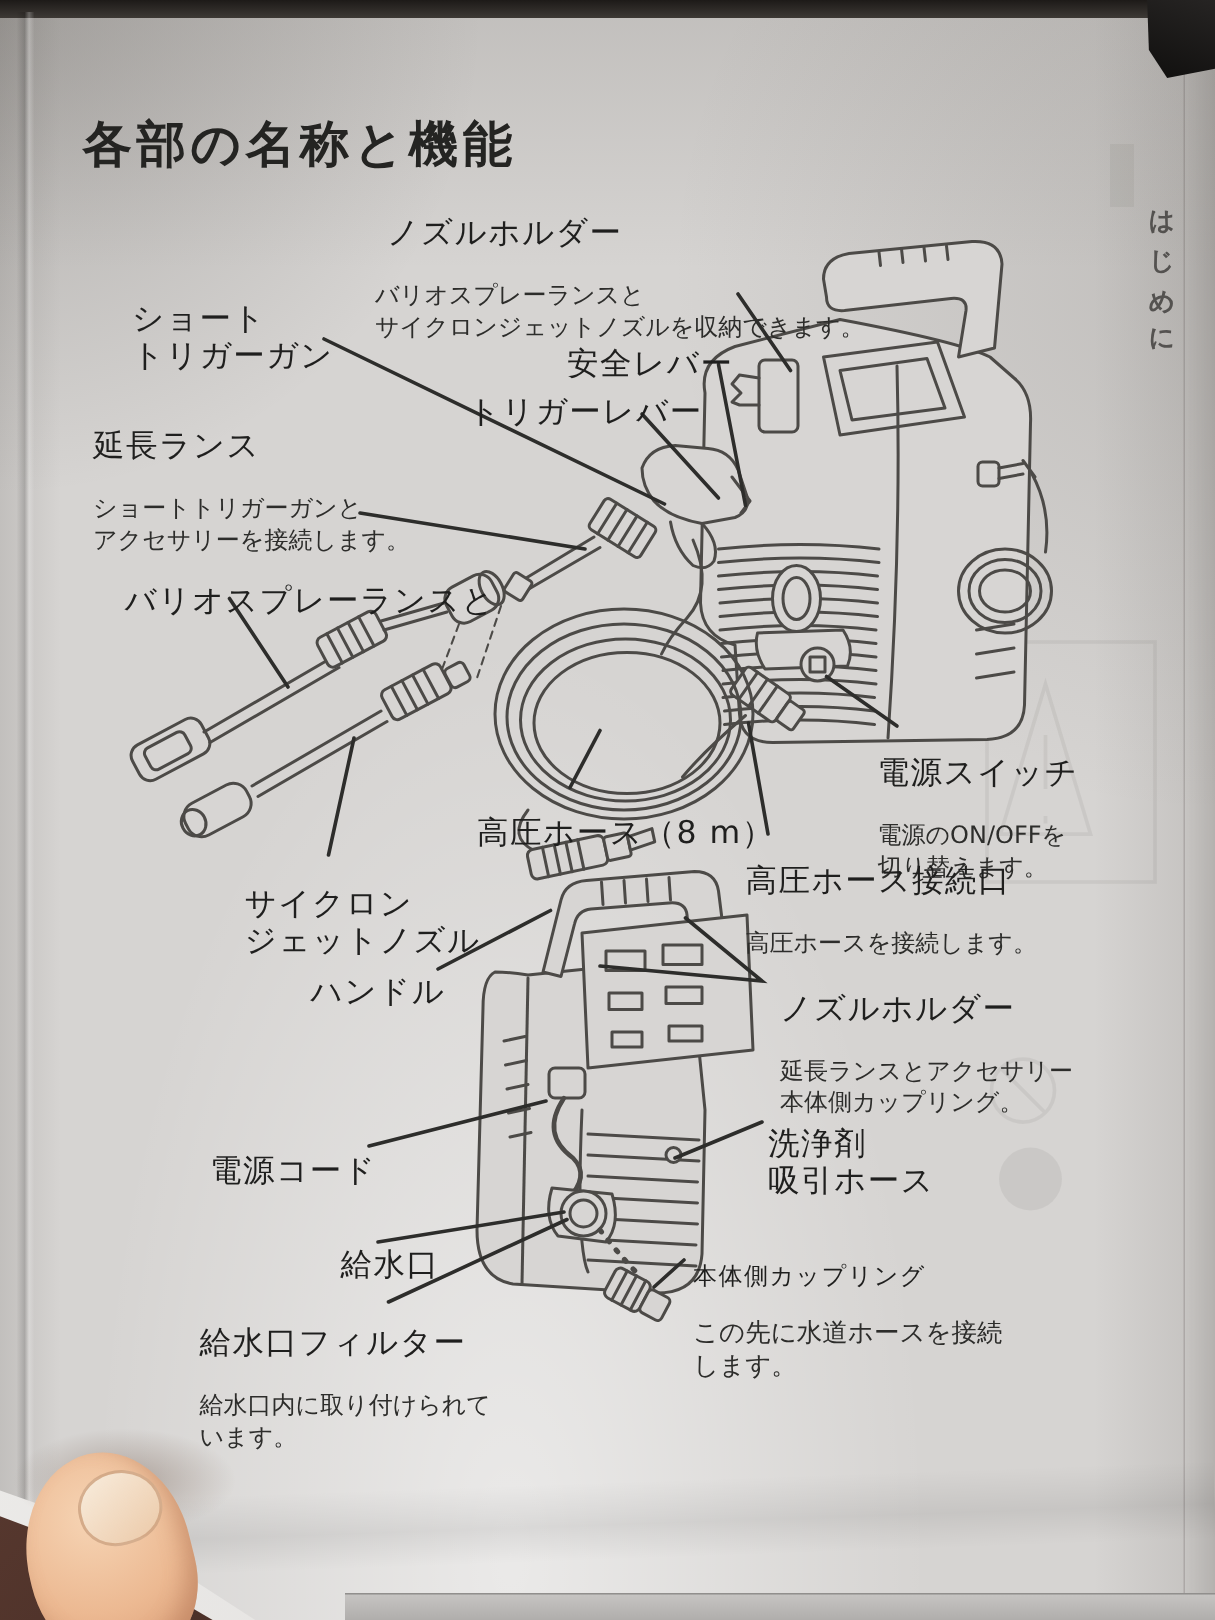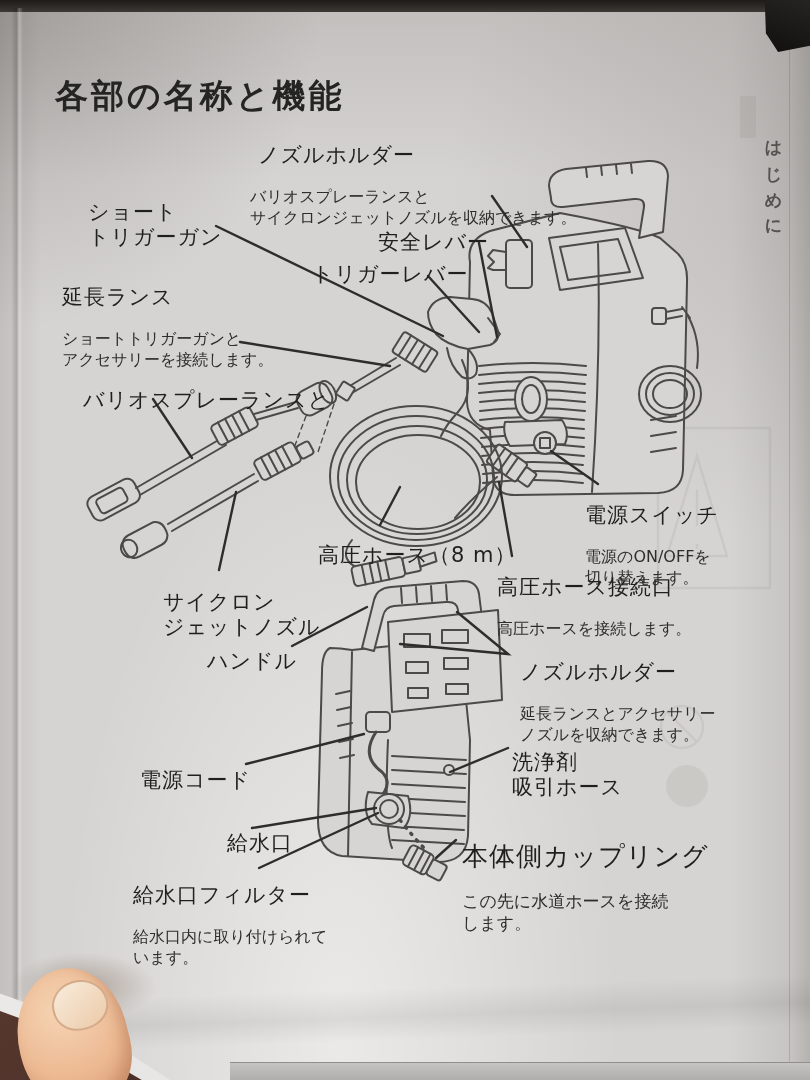--- a/index.html
+++ b/index.html
@@ -89,21 +89,21 @@
     position:absolute;left:55px;top:52px;
     font-size:33px;font-weight:700;color:#242422;letter-spacing:3px;
   }
   .lbl{position:absolute;white-space:pre-line;}
   .lbl-title{
     font-weight:400;font-size:21px;color:#1f1f1e;line-height:1.2;letter-spacing:1px;
   }
   .lbl-desc{
     font-size:16px;color:#2d2d2b;line-height:1.28;margin-top:0;
   }
-  .lbl.big .lbl-title{font-size:26px;}
+  .lbl.big .lbl-title{font-size:16px;}
   .lbl.big .lbl-desc{font-size:17px;}
 </style>
 </head>
 <body>
 
 <div class="paper"></div>
 
 <svg class="art" width="810" height="1080" viewBox="0 0 810 1080">
 
   <g opacity="0.10" stroke="#6d6a66" fill="none" stroke-width="2.5">
@@ -327,21 +327,21 @@
   <div class="lbl-desc">高圧ホースを接続します。</div>
 </div>
 
 <div class="lbl" style="left:207px;top:630px;">
   <div class="lbl-title">ハンドル</div>
 </div>
 
 <div class="lbl" style="left:520px;top:641px;">
   <div class="lbl-title">ノズルホルダー</div>
   <div class="lbl-desc">延長ランスとアクセサリー
-ノズルを収納できます。</div>
+本体側カップリング。</div>
 </div>
 
 <div class="lbl" style="left:140px;top:749px;">
   <div class="lbl-title">電源コード</div>
 </div>
 
 <div class="lbl" style="left:512px;top:731px;">
   <div class="lbl-title">洗浄剤
 吸引ホース</div>
 </div>

